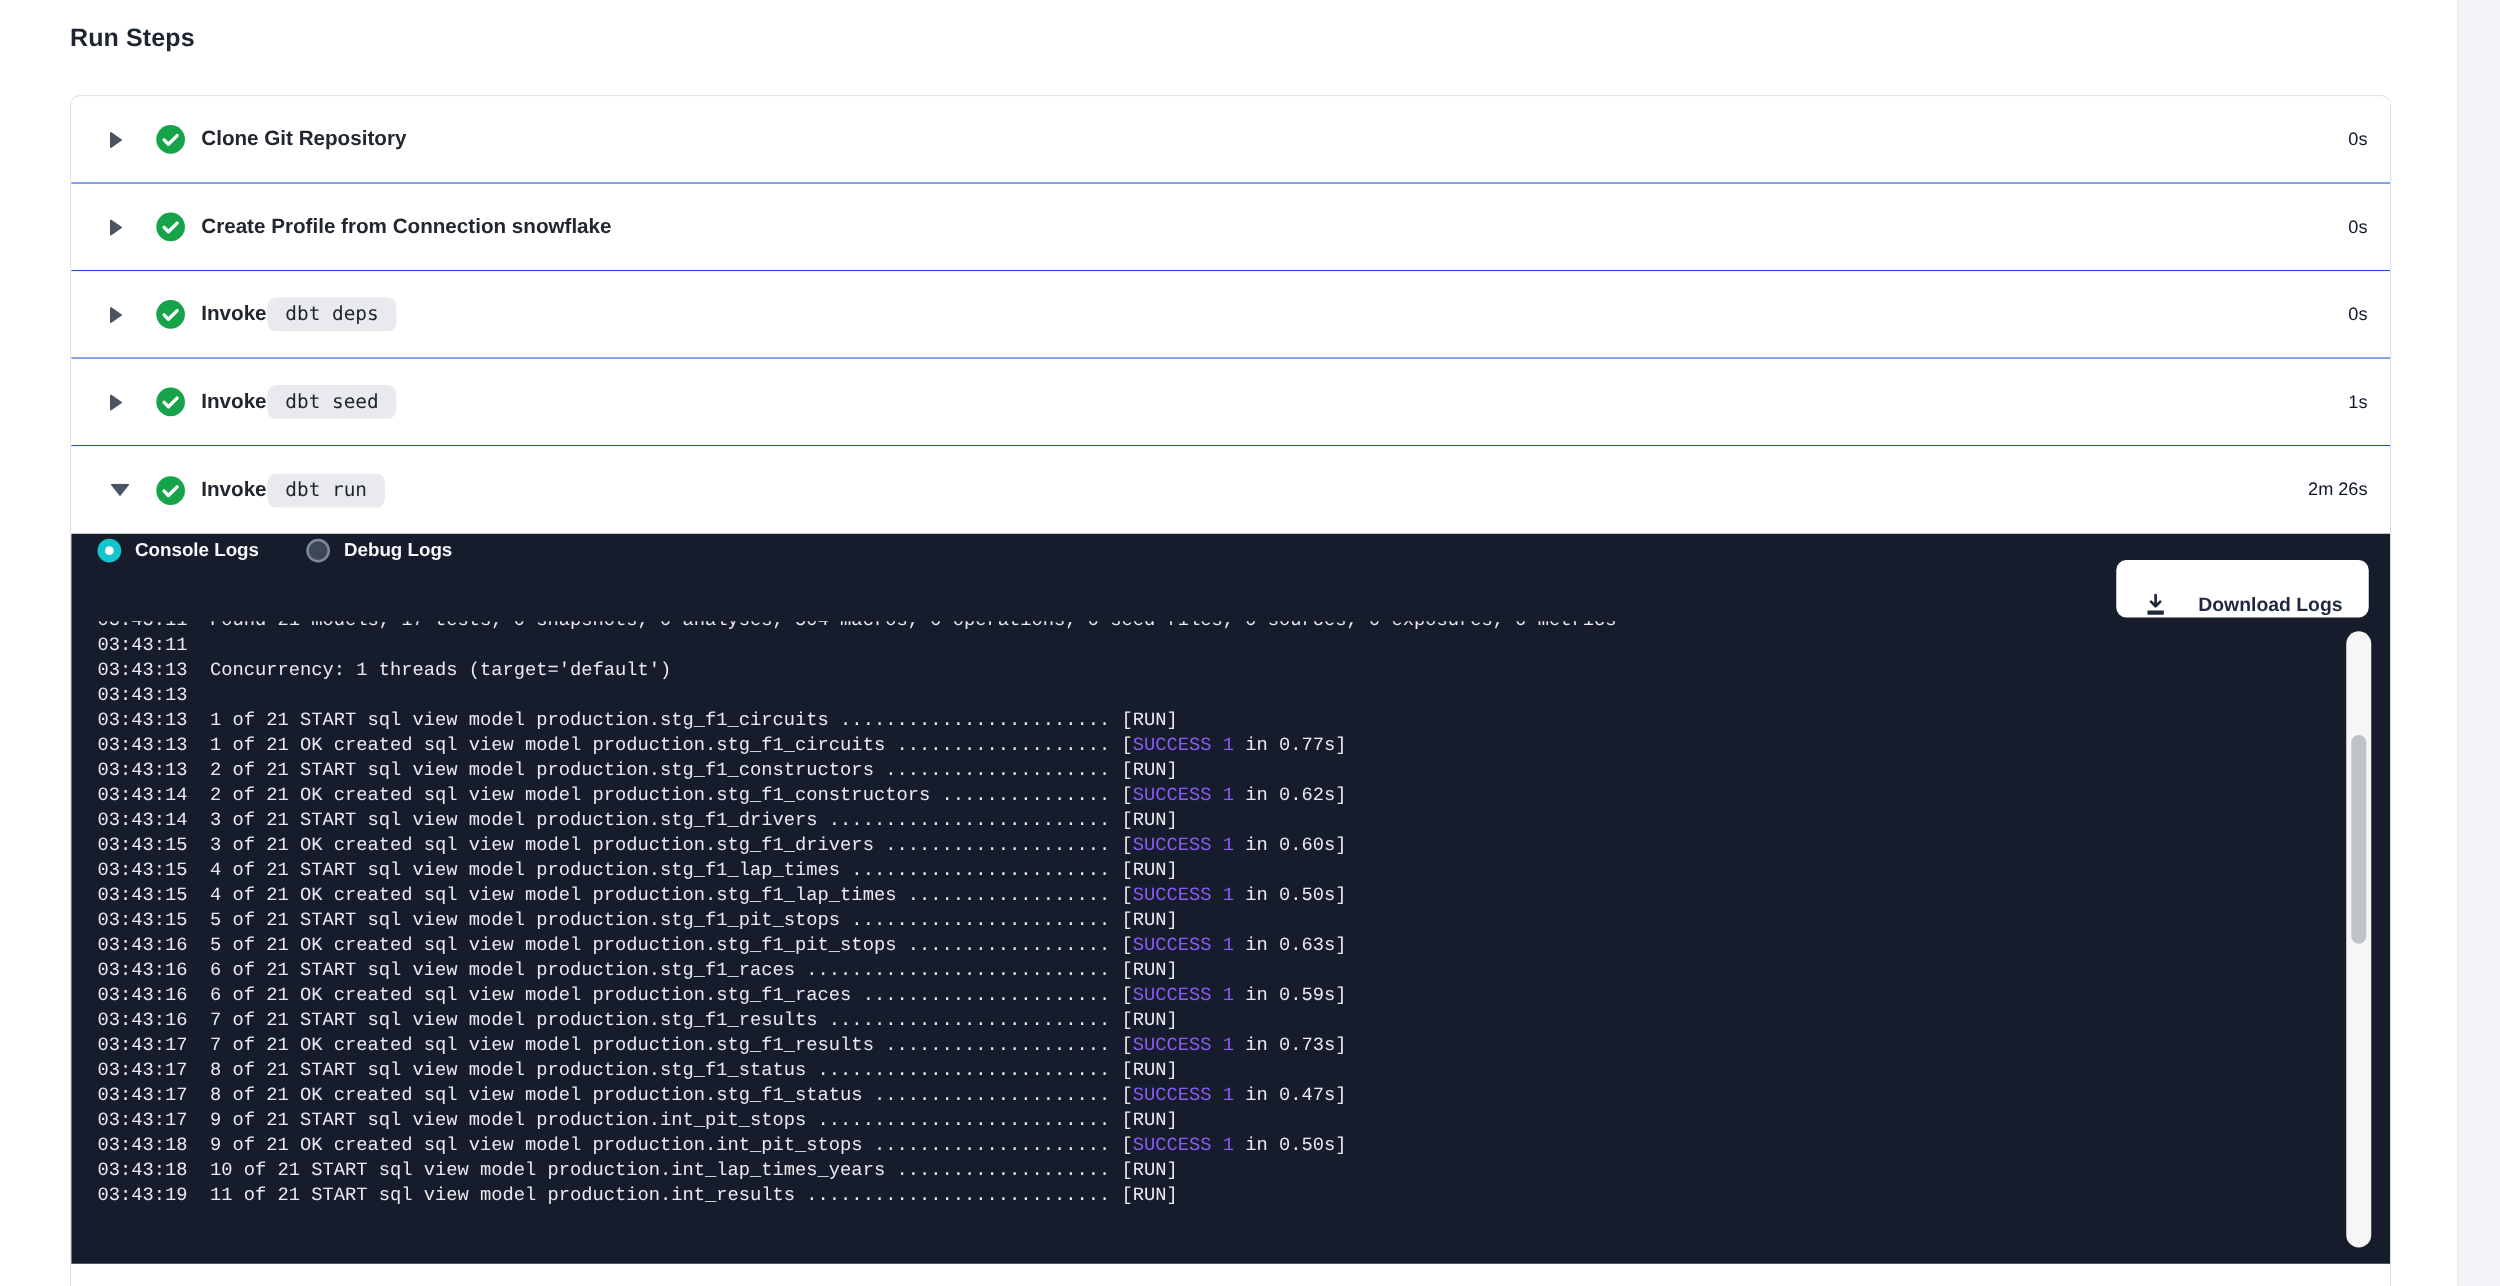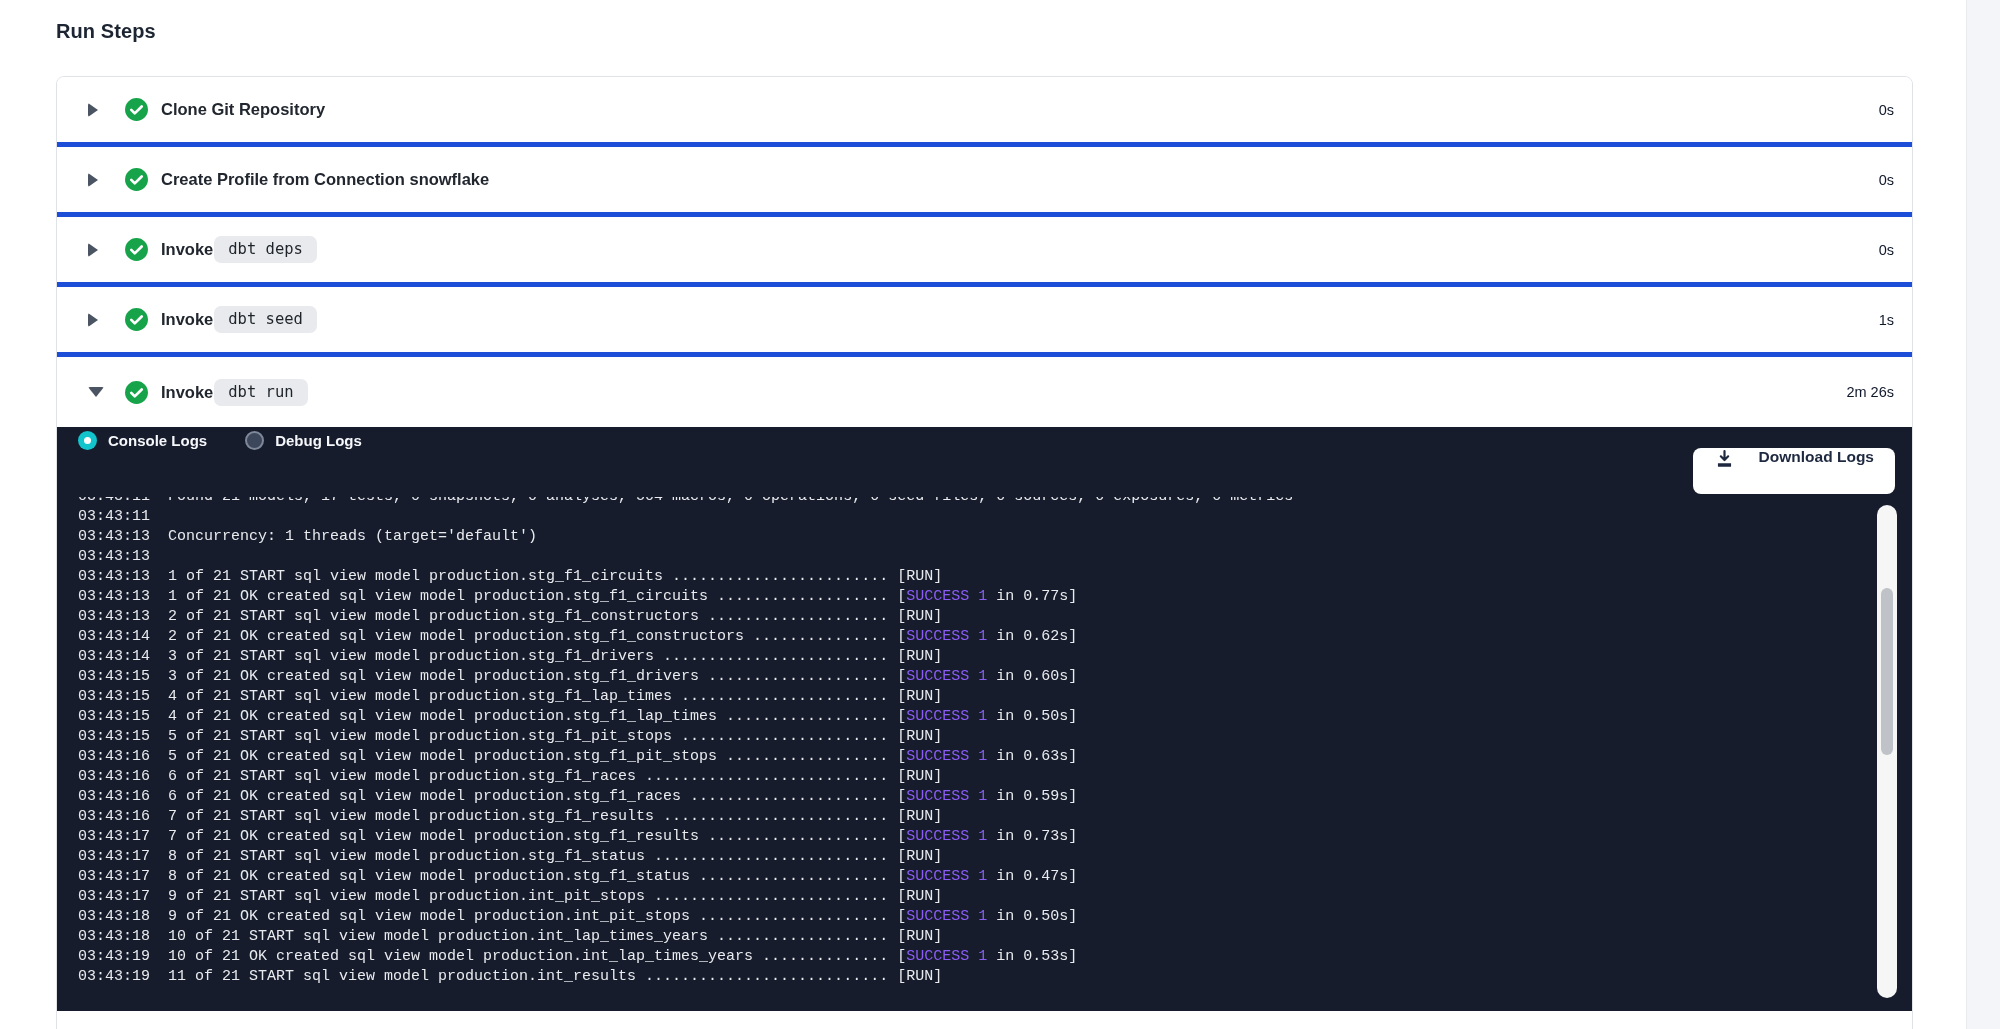--- a/index.html
+++ b/index.html
@@ -8,21 +8,21 @@
 
   .edge-strip { position:absolute; top:0; right:0; width:34px; height:100%;
     background:#f4f5f8; border-left:1px solid #e9ebee; }
 
   .page-title { position:absolute; left:56px; top:20px; font-size:20px; font-weight:700;
     color:#1c2531; letter-spacing:.1px; }
 
   .card { position:absolute; left:56px; top:76px; width:1857px; height:990px;
     background:#fff; border:1px solid #dfe3e8; border-radius:8px; overflow:hidden; }
 
-  .row { height:70px; border-bottom:5px solid #1d4ed8; display:flex; align-items:center;
+  .row { height:70px; border-bottom:1px solid #1d4ed8; display:flex; align-items:center;
     padding:0 18px 0 31px; background:#fff; cursor:pointer; }
   .caret-box { width:18px; display:flex; justify-content:flex-start; margin-right:18px; }
   .caret-right { width:0; height:0; border-top:7px solid transparent;
     border-bottom:7px solid transparent; border-left:10px solid #4a5463; border-radius:2px; }
   .caret-down { width:0; height:0; border-left:8px solid transparent;
     border-right:8px solid transparent; border-top:10px solid #4a5463; border-radius:2px; }
   .check { width:25px; height:25px; margin-right:12px; flex:0 0 auto; display:flex; }
   .step-label { font-size:16.5px; font-weight:700; color:#22272f; }
   .badge { margin-left:1px; background:#e8eaed; color:#1f242b; border-radius:7px;
     font-family:"DejaVu Sans Mono", monospace; font-size:15.5px; padding:4px 14px 5px; }
@@ -34,21 +34,21 @@
   .radio-opt { display:flex; align-items:center; margin-right:38px; cursor:pointer; }
   .radio { width:19px; height:19px; border-radius:50%; margin-right:11px; position:relative; }
   .radio.on { background:#12c4cb; }
   .radio.on::after { content:""; position:absolute; left:6px; top:6px; width:7px; height:7px;
     border-radius:50%; background:#ffffff; }
   .radio.off { background:#3d475c; border:2.5px solid #7e8899; }
   .radio-label { color:#f5f7fa; font-size:15px; font-weight:700; }
 
   .dl-btn { position:absolute; right:17px; top:21px; height:46px; padding:0 21px;
     background:#ffffff; color:#1e2940; border:none; border-radius:8px; display:flex;
-    align-items:flex-start; gap:24px; font-family:"Liberation Sans", sans-serif;
+    align-items:flex-end; gap:24px; font-family:"Liberation Sans", sans-serif;
     font-size:15.5px; font-weight:600; cursor:pointer; }
 
   .log-viewport { position:absolute; left:21px; top:70px; right:40px; bottom:10px; overflow:hidden; }
   .log-content { margin-top:-10px; }
   .log-line { height:20px; line-height:20px; white-space:pre;
     font-family:Liberation Mono, monospace; font-size:15px; color:#e9ebef;
     font-variant-ligatures:none; }
   .log-line .green { color:#8b5cf6; }
 
   .scrollbar-track { position:absolute; right:15px; top:78px; width:20px; height:493px;
@@ -180,21 +180,20 @@
           <div class="log-line"><span>03:43:16  </span><span>5 of 21 OK created sql view model production.stg_f1_pit_stops .................. </span><span>[</span><span class="green">SUCCESS 1</span><span> in 0.63s]</span></div>
           <div class="log-line"><span>03:43:16  </span><span>6 of 21 START sql view model production.stg_f1_races ........................... </span><span>[RUN]</span></div>
           <div class="log-line"><span>03:43:16  </span><span>6 of 21 OK created sql view model production.stg_f1_races ...................... </span><span>[</span><span class="green">SUCCESS 1</span><span> in 0.59s]</span></div>
           <div class="log-line"><span>03:43:16  </span><span>7 of 21 START sql view model production.stg_f1_results ......................... </span><span>[RUN]</span></div>
           <div class="log-line"><span>03:43:17  </span><span>7 of 21 OK created sql view model production.stg_f1_results .................... </span><span>[</span><span class="green">SUCCESS 1</span><span> in 0.73s]</span></div>
           <div class="log-line"><span>03:43:17  </span><span>8 of 21 START sql view model production.stg_f1_status .......................... </span><span>[RUN]</span></div>
           <div class="log-line"><span>03:43:17  </span><span>8 of 21 OK created sql view model production.stg_f1_status ..................... </span><span>[</span><span class="green">SUCCESS 1</span><span> in 0.47s]</span></div>
           <div class="log-line"><span>03:43:17  </span><span>9 of 21 START sql view model production.int_pit_stops .......................... </span><span>[RUN]</span></div>
           <div class="log-line"><span>03:43:18  </span><span>9 of 21 OK created sql view model production.int_pit_stops ..................... </span><span>[</span><span class="green">SUCCESS 1</span><span> in 0.50s]</span></div>
           <div class="log-line"><span>03:43:18  </span><span>10 of 21 START sql view model production.int_lap_times_years ................... </span><span>[RUN]</span></div>
-          <div class="log-line"><span>03:43:19  </span><span>10 of 21 OK created sql view model production.int_lap_times_years .............. </span><span>[</span><span class="green">SUCCESS 1</span><span> in 0.53s]</span></div>
           <div class="log-line"><span>03:43:19  </span><span>11 of 21 START sql view model production.int_results ........................... </span><span>[RUN]</span></div>
         </div>
     </div>
 
     <div class="scrollbar-track">
       <div class="scrollbar-thumb"></div>
     </div>
   </div>
 
 </div>

